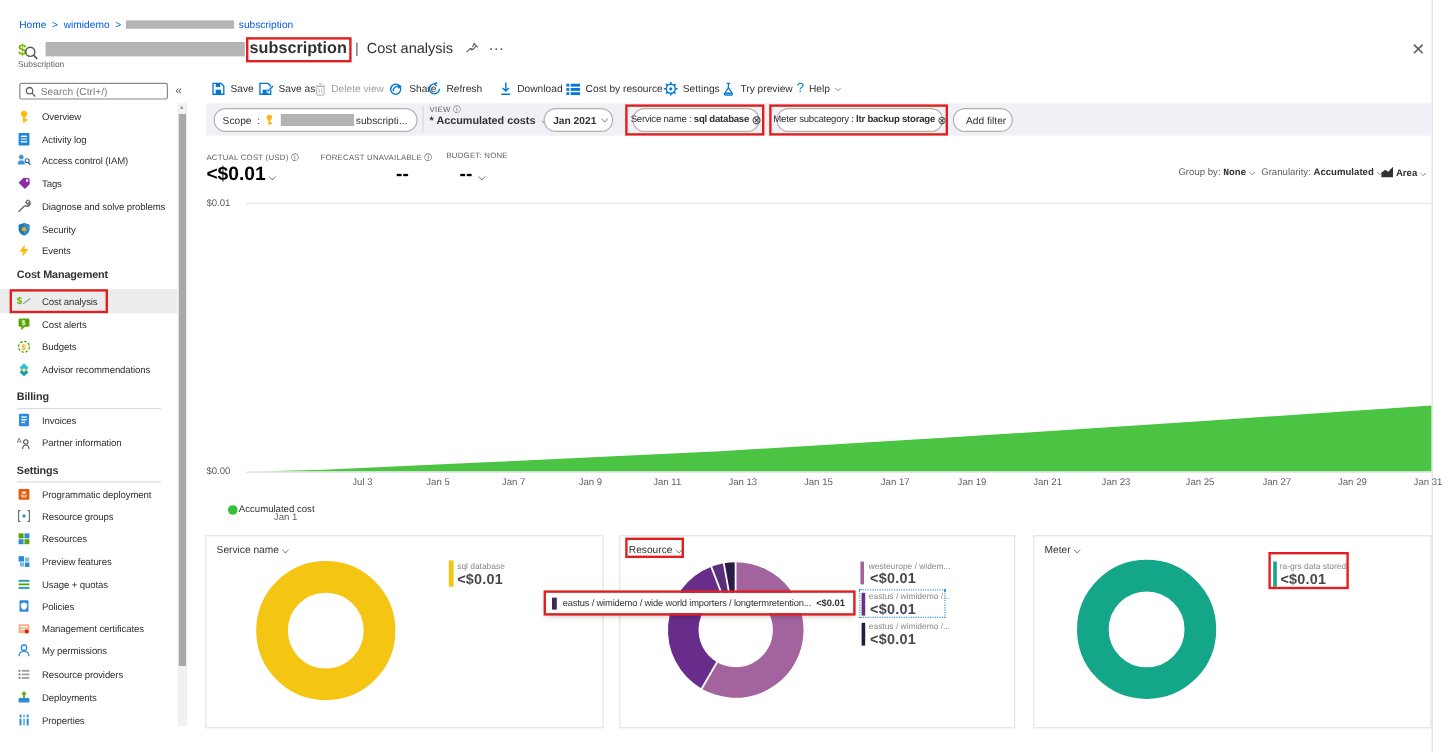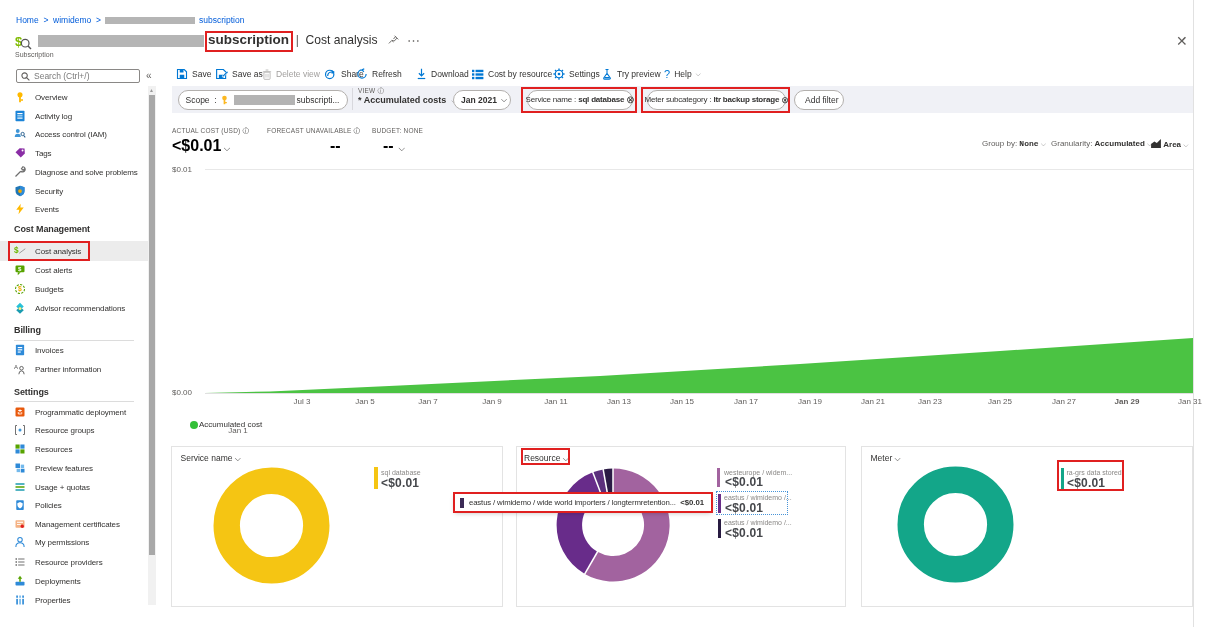--- a/index.html
+++ b/index.html
@@ -319,21 +319,21 @@
     <div class="abs g" style="left:474px; top:397px; width:36px; text-align:center; font-size:8px;">Jan 9</div>
     <div class="abs g" style="left:538px; top:397px; width:36px; text-align:center; font-size:8px;">Jan 11</div>
     <div class="abs g" style="left:601px; top:397px; width:36px; text-align:center; font-size:8px;">Jan 13</div>
     <div class="abs g" style="left:664px; top:397px; width:36px; text-align:center; font-size:8px;">Jan 15</div>
     <div class="abs g" style="left:728px; top:397px; width:36px; text-align:center; font-size:8px;">Jan 17</div>
     <div class="abs g" style="left:792px; top:397px; width:36px; text-align:center; font-size:8px;">Jan 19</div>
     <div class="abs g" style="left:855px; top:397px; width:36px; text-align:center; font-size:8px;">Jan 21</div>
     <div class="abs g" style="left:918px; top:397px; width:36px; text-align:left; font-size:8px;">Jan 23</div>
     <div class="abs g" style="left:982px; top:397px; width:36px; text-align:center; font-size:8px;">Jan 25</div>
     <div class="abs g" style="left:1046px; top:397px; width:36px; text-align:center; font-size:8px;">Jan 27</div>
-    <div class="abs g" style="left:1109px; top:397px; width:36px; text-align:center; font-size:8px;font-weight:bold;">Jan 29</div>
+    <div class="abs g" style="left:1109px; top:397px; width:36px; text-align:center; font-size:8px;">Jan 29</div>
     <div class="abs g" style="left:1172px; top:397px; width:36px; text-align:center; font-size:8px;">Jan 31</div>
     </div>
   <div class="abs" style="left:190px; top:421px; width:8px; height:8px; border-radius:50%; background:#34c038;"></div>
   <div class="abs" style="left:199px; top:420px; font-size:8px; color:#323130;">Accumulated cost</div>
 </div>
 
 <div id="cards" style="position:absolute; left:0; top:0; width:1210px; height:0;">
   <style>
     .card { position:absolute; top:445.5px; width:332px; height:161px; background:#fff; border:1px solid #e3e3e3; }
     .chead { position:absolute; font-size:8.5px; color:#323130; white-space:nowrap; }

